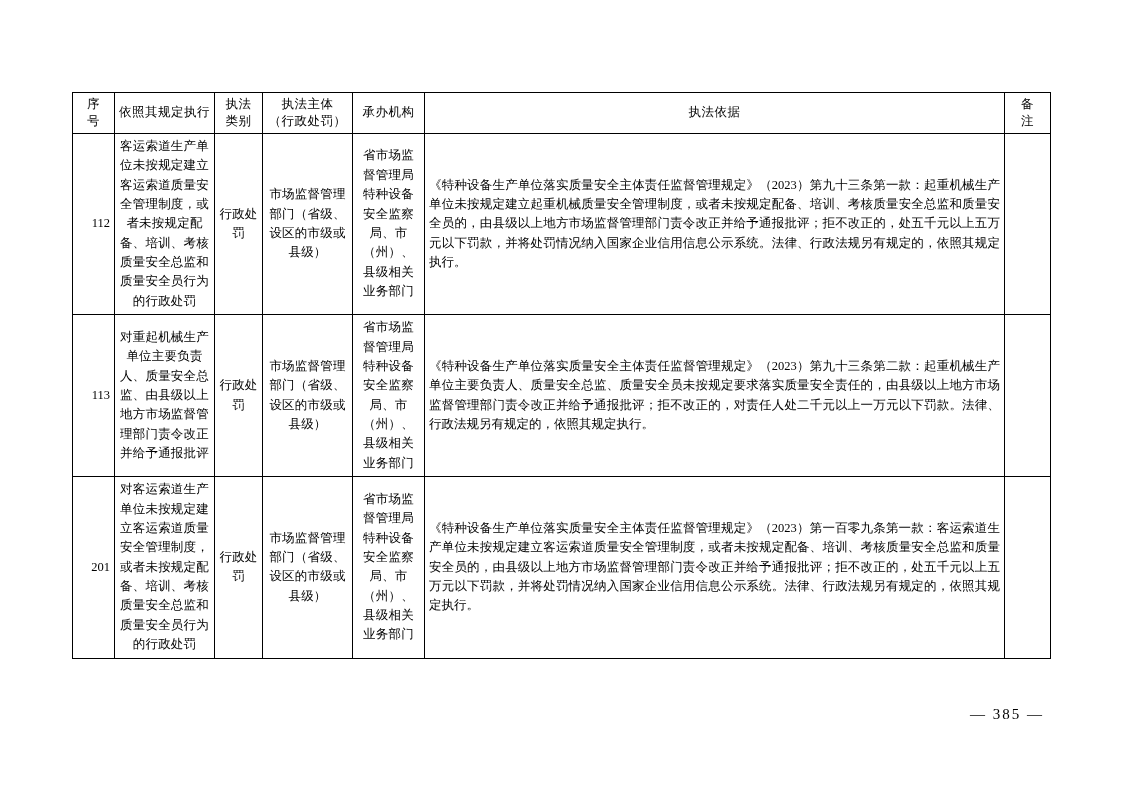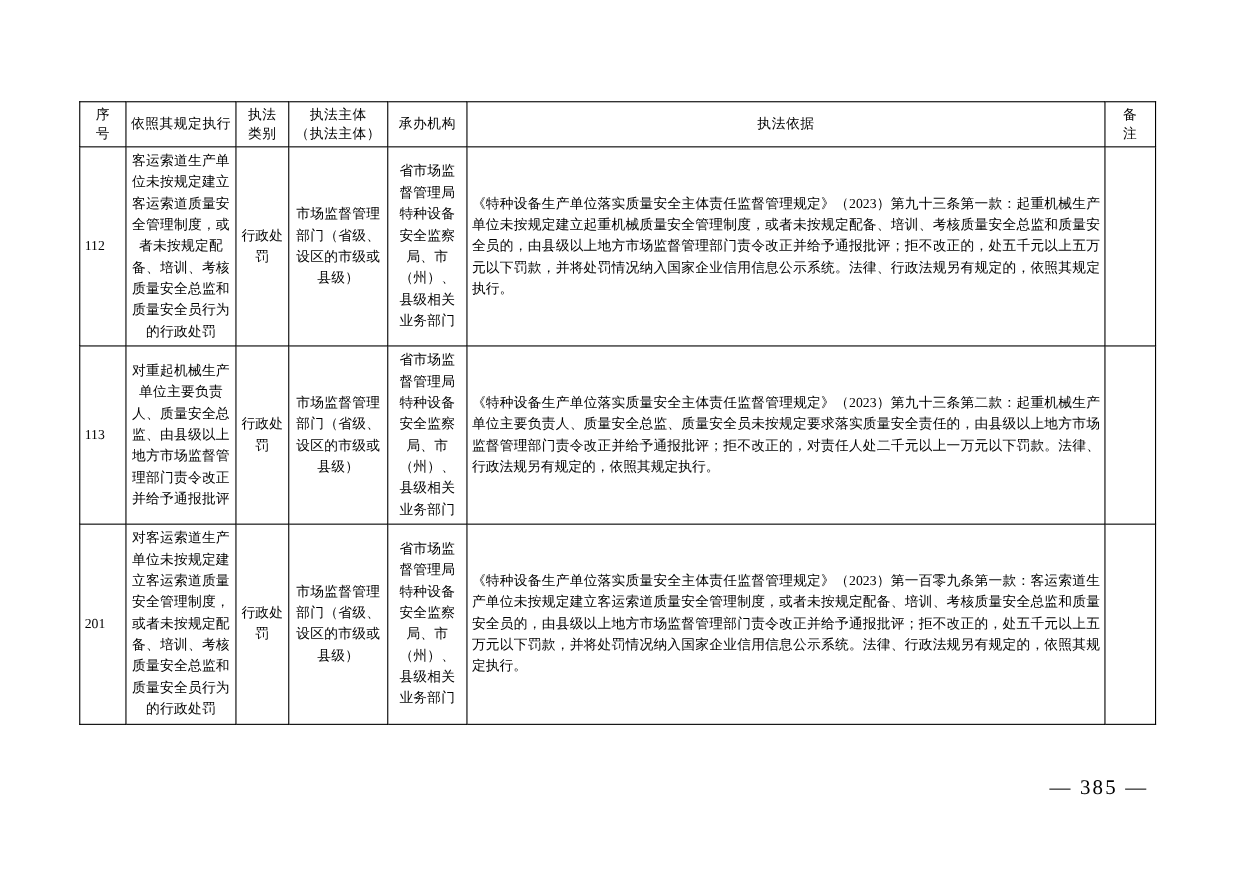--- a/index.html
+++ b/index.html
@@ -48,21 +48,21 @@
   
   col.c-seq { width: 42px; }
   col.c-name { width: 100px; }
   col.c-cat { width: 48px; }
   col.c-subject { width: 90px; }
   col.c-org { width: 72px; }
   col.c-basis { width: 580px; }
   col.c-note { width: 46px; }
 
   td.seq {
-    text-align: left;
+    text-align: right;
     font-size: 13px;
   }
   td.name, td.cat, td.subject, td.org {
     text-align: center;
     font-size: 12.5px;
     line-height: 1.6;
     letter-spacing: 0.2px;
   }
   td.basis {
     text-align: justify;
@@ -75,21 +75,21 @@
   td.note { }
 
   .hdr-two-line {
     display: block;
     line-height: 1.35;
   }
   .page-number {
     position: absolute;
     right: 78px;
     top: 706px;
-    font-size: 19px;
+    font-size: 15px;
     letter-spacing: 2px;
     font-family: "Liberation Serif", "DejaVu Serif", serif;
   }
 </style>
 </head>
 <body>
 
 <div class="page">
 
   <table class="doc-table">
@@ -108,21 +108,21 @@
           <span class="hdr-two-line">序</span>
           <span class="hdr-two-line">号</span>
         </th>
         <th class="hdr">依照其规定执行</th>
         <th class="hdr">
           <span class="hdr-two-line">执法</span>
           <span class="hdr-two-line">类别</span>
         </th>
         <th class="hdr">
           <span class="hdr-two-line">执法主体</span>
-          <span class="hdr-two-line">（执法主体）</span>
+          <span class="hdr-two-line">（行政处罚）</span>
         </th>
         <th class="hdr">承办机构</th>
         <th class="hdr">执法依据</th>
         <th class="hdr">
           <span class="hdr-two-line">备</span>
           <span class="hdr-two-line">注</span>
         </th>
       </tr>
     </thead>
     <tbody>

